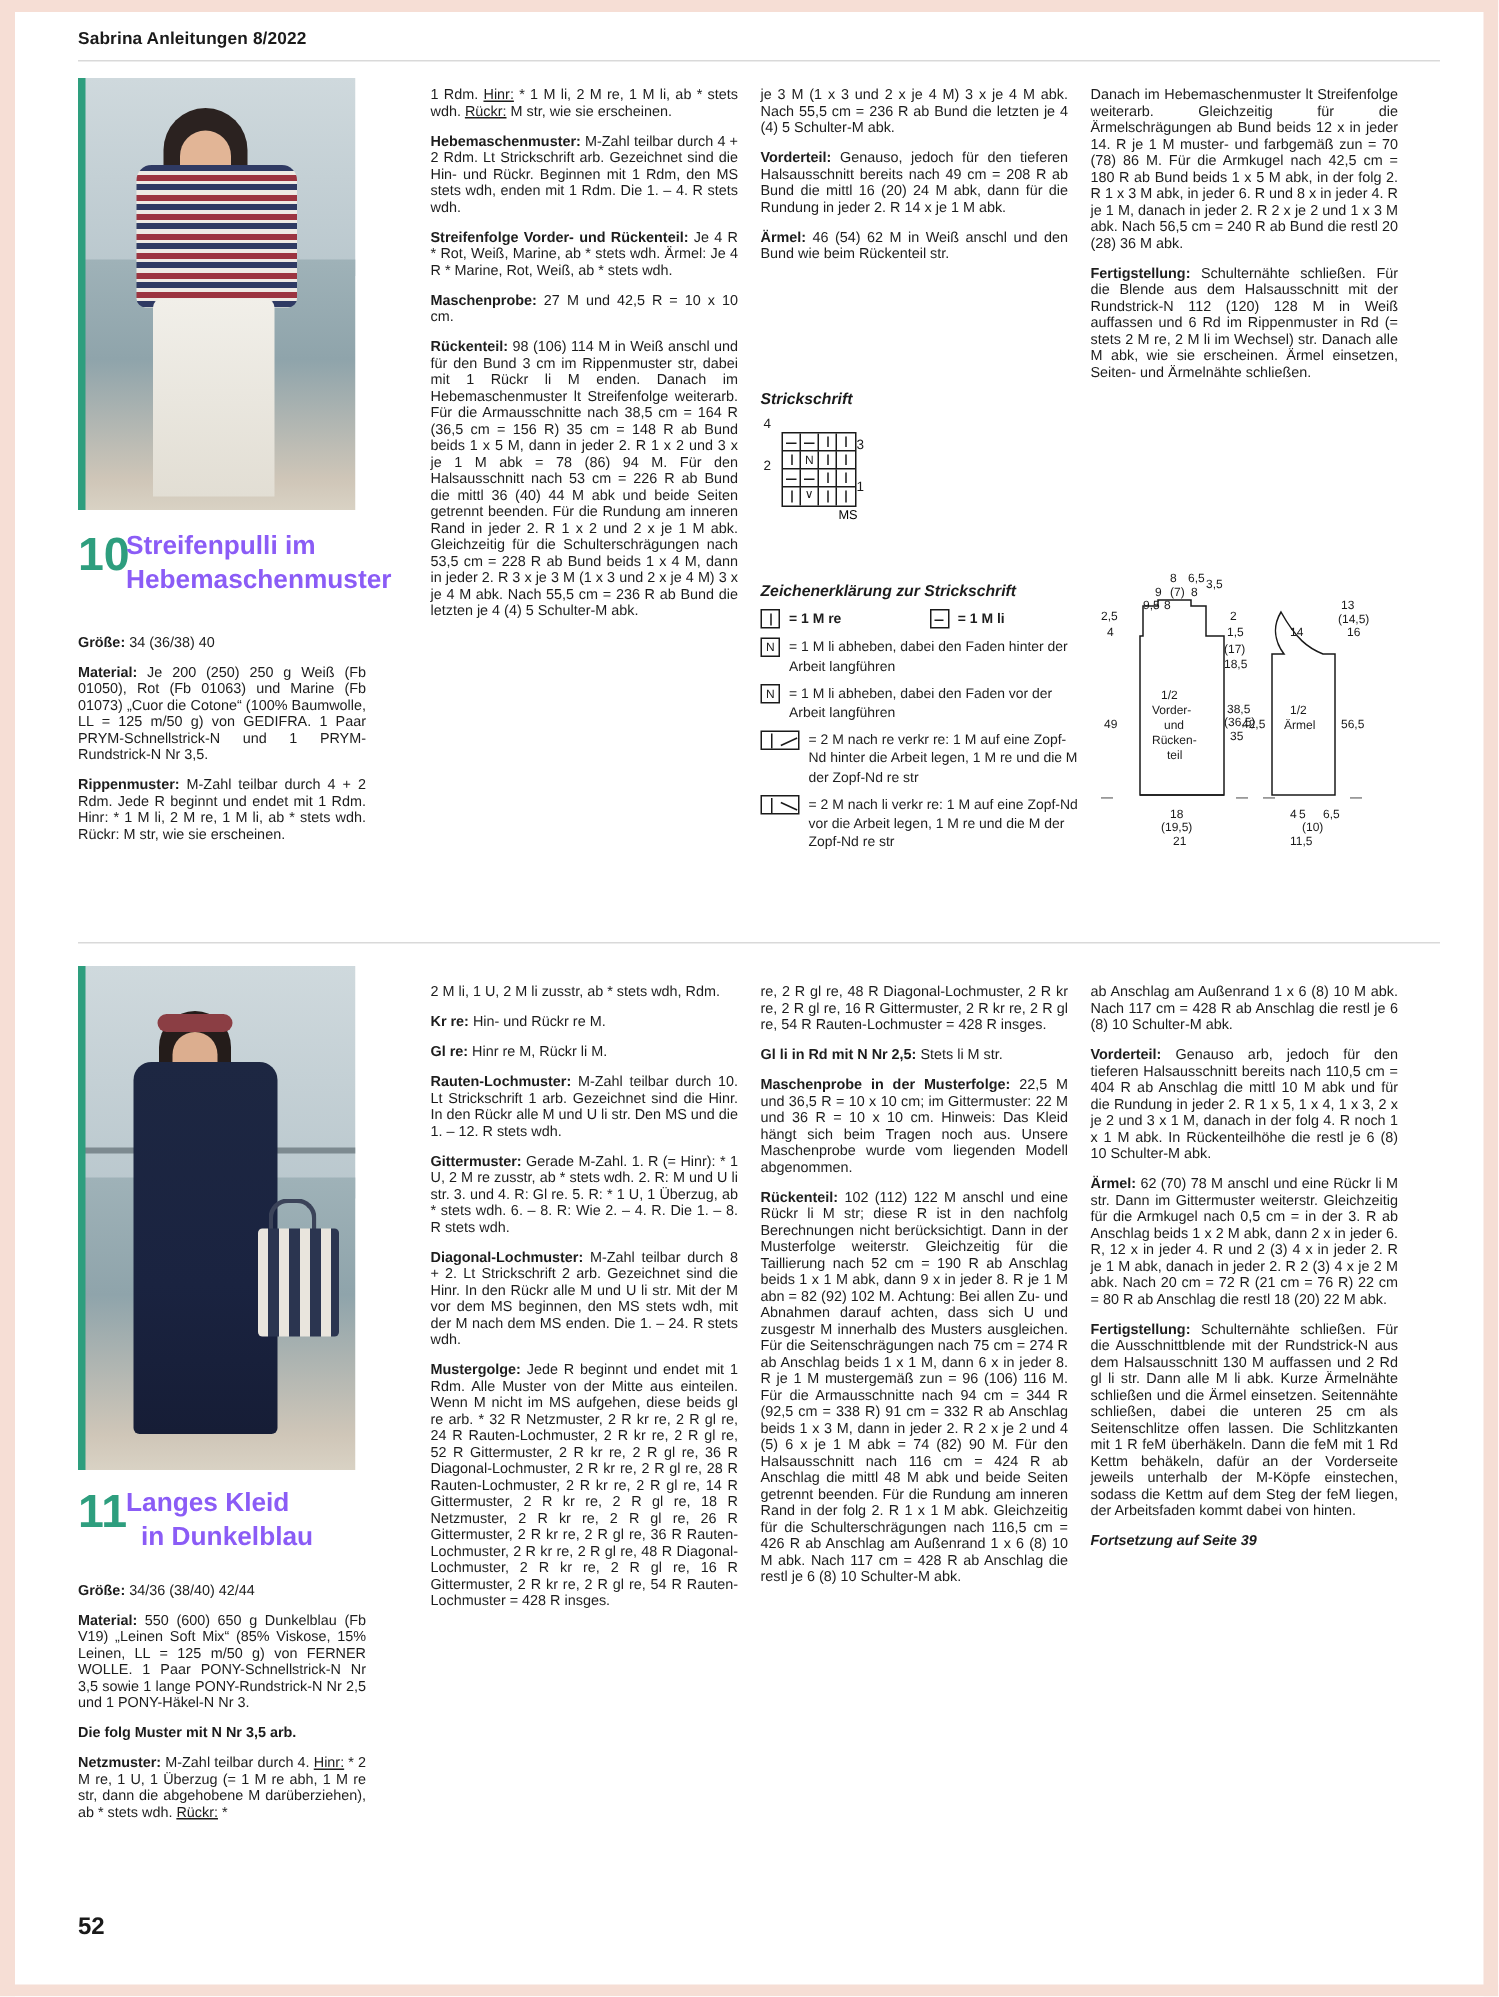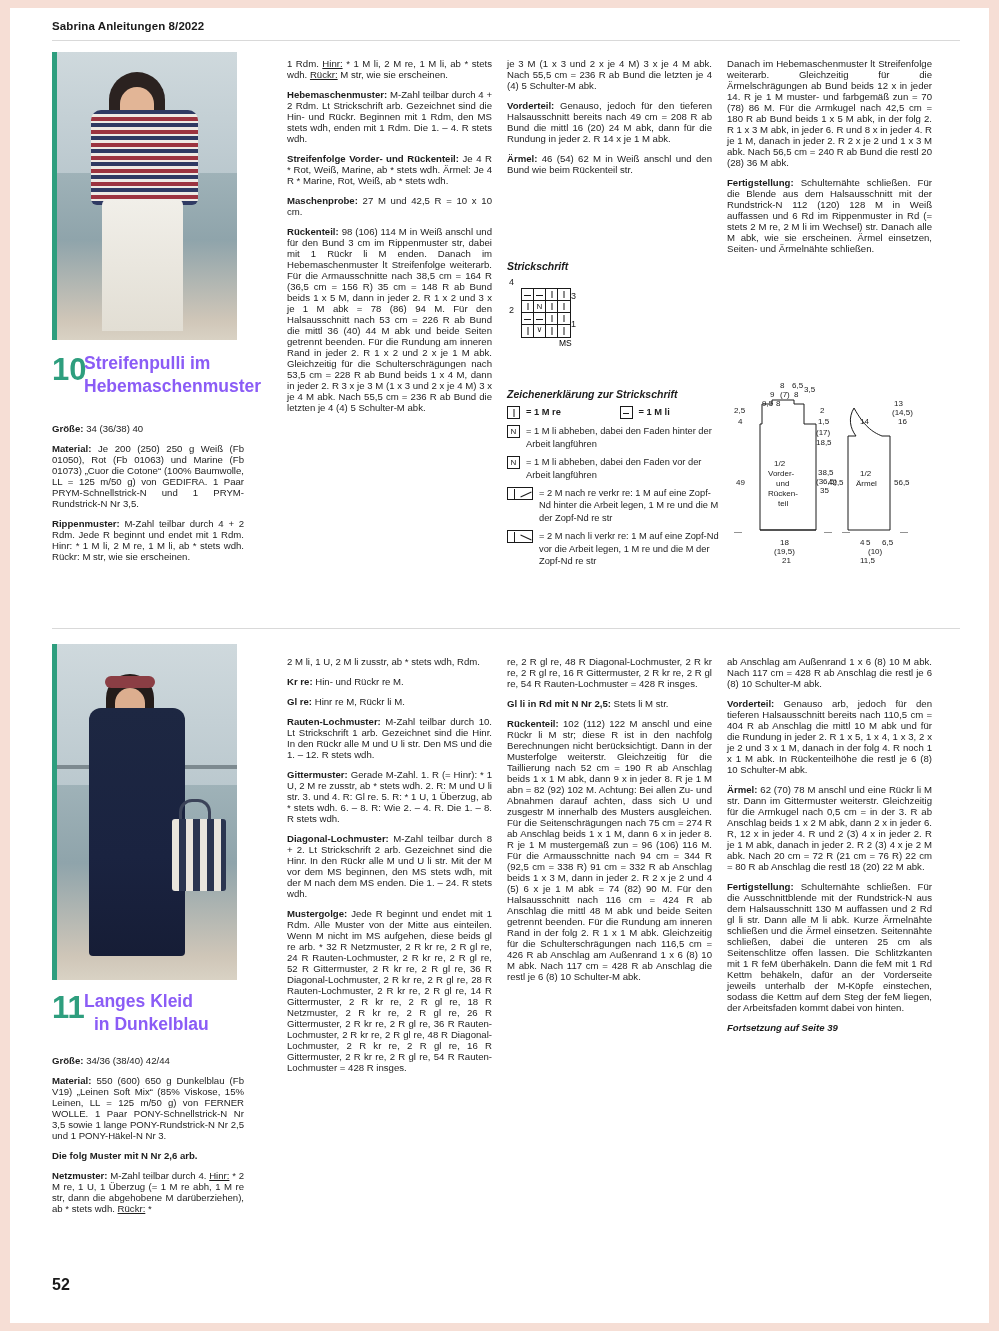--- a/index.html
+++ b/index.html
@@ -513,37 +513,38 @@
 
     <div class="title-block" style="left:42px; top:978px; width:220px; height:62px;">
       <div class="title-num" style="left:0; top:6px;">11</div>
       <div class="title-txt" style="left:32px; top:4px;">Langes Kleid</div>
       <div class="title-txt" style="left:42px; top:27px;">in Dunkelblau</div>
     </div>
 
     <div class="col" style="left:42px; top:1047px; width:192px;">
       <p><b>Größe:</b> <span>34/36 (38/40) 42/44</span></p>
       <p><b>Material:</b> <span>550 (600) 650 g Dunkelblau (Fb V19) „Leinen Soft Mix“ (85% Viskose, 15% Leinen, LL = 125 m/50 g) von FERNER WOLLE. 1 Paar PONY-Schnellstrick-N Nr 3,5 sowie 1 lange PONY-Rundstrick-N Nr 2,5 und 1 PONY-Häkel-N Nr 3.</span></p>
-      <p><b>Die folg Muster mit N Nr 2,6 arb.</b></p>
+      <p><b>Die folg Muster mit N Nr 3,5 arb.</b></p>
       <p><b>Netzmuster:</b><span> M-Zahl teilbar durch 4. <span style="text-decoration:underline">Hinr:</span> * 2 M re, 1 U, 1 Überzug (= 1 M re abh, 1 M re str, dann die abgehobene M darüberziehen), ab * stets wdh. <span style="text-decoration:underline">Rückr:</span> *</span></p>
     </div>
 
     <div class="col" style="left:277px; top:648px; width:205px;">
       <p>2 M li, 1 U, 2 M li zusstr, ab * stets wdh, Rdm.</p>
       <p><b>Kr re:</b><span> Hin- und Rückr re M.</span></p>
       <p><b>Gl re:</b><span> Hinr re M, Rückr li M.</span></p>
       <p><b>Rauten-Lochmuster:</b><span> M-Zahl teilbar durch 10. Lt Strickschrift 1 arb. Gezeichnet sind die Hinr. In den Rückr alle M und U li str. Den MS und die 1. – 12. R stets wdh.</span></p>
       <p><b>Gittermuster:</b><span> Gerade M-Zahl. 1. R (= Hinr): * 1 U, 2 M re zusstr, ab * stets wdh. 2. R: M und U li str. 3. und 4. R: Gl re. 5. R: * 1 U, 1 Überzug, ab * stets wdh. 6. – 8. R: Wie 2. – 4. R. Die 1. – 8. R stets wdh.</span></p>
       <p><b>Diagonal-Lochmuster:</b><span> M-Zahl teilbar durch 8 + 2. Lt Strickschrift 2 arb. Gezeichnet sind die Hinr. In den Rückr alle M und U li str. Mit der M vor dem MS beginnen, den MS stets wdh, mit der M nach dem MS enden. Die 1. – 24. R stets wdh.</span></p>
       <p><b>Mustergolge:</b><span> Jede R beginnt und endet mit 1 Rdm. Alle Muster von der Mitte aus einteilen. Wenn M nicht im MS aufgehen, diese beids gl re arb. * 32 R Netzmuster, 2 R kr re, 2 R gl re, 24 R Rauten-Lochmuster, 2 R kr re, 2 R gl re, 52 R Gittermuster, 2 R kr re, 2 R gl re, 36 R Diagonal-Lochmuster, 2 R kr re, 2 R gl re, 28 R Rauten-Lochmuster, 2 R kr re, 2 R gl re, 14 R Gittermuster, 2 R kr re, 2 R gl re, 18 R Netzmuster, 2 R kr re, 2 R gl re, 26 R Gittermuster, 2 R kr re, 2 R gl re, 36 R Rauten-Lochmuster, 2 R kr re, 2 R gl re, 48 R Diagonal-Lochmuster, 2 R kr re, 2 R gl re, 16 R Gittermuster, 2 R kr re, 2 R gl re, 54 R Rauten-Lochmuster = 428 R insges.</span></p>
     </div>
 
     <div class="col" style="left:497px; top:648px; width:205px;">
       <p>re, 2 R gl re, 48 R Diagonal-Lochmuster, 2 R kr re, 2 R gl re, 16 R Gittermuster, 2 R kr re, 2 R gl re, 54 R Rauten-Lochmuster = 428 R insges.</p>
       <p><b>Gl li in Rd mit N Nr 2,5:</b><span> Stets li M str.</span></p>
+      <p><b>Maschenprobe in der Musterfolge:</b><span> 22,5 M und 36,5 R = 10 x 10 cm; im Gittermuster: 22 M und 36 R = 10 x 10 cm. Hinweis: Das Kleid hängt sich beim Tragen noch aus. Unsere Maschenprobe wurde vom liegenden Modell abgenommen.</span></p>
       <p><b>Rückenteil:</b><span> 102 (112) 122 M anschl und eine Rückr li M str; diese R ist in den nachfolg Berechnungen nicht berücksichtigt. Dann in der Musterfolge weiterstr. Gleichzeitig für die Taillierung nach 52 cm = 190 R ab Anschlag beids 1 x 1 M abk, dann 9 x in jeder 8. R je 1 M abn = 82 (92) 102 M. Achtung: Bei allen Zu- und Abnahmen darauf achten, dass sich U und zusgestr M innerhalb des Musters ausgleichen. Für die Seitenschrägungen nach 75 cm = 274 R ab Anschlag beids 1 x 1 M, dann 6 x in jeder 8. R je 1 M mustergemäß zun = 96 (106) 116 M. Für die Armausschnitte nach 94 cm = 344 R (92,5 cm = 338 R) 91 cm = 332 R ab Anschlag beids 1 x 3 M, dann in jeder 2. R 2 x je 2 und 4 (5) 6 x je 1 M abk = 74 (82) 90 M. Für den Halsausschnitt nach 116 cm = 424 R ab Anschlag die mittl 48 M abk und beide Seiten getrennt beenden. Für die Rundung am inneren Rand in der folg 2. R 1 x 1 M abk. Gleichzeitig für die Schulterschrägungen nach 116,5 cm = 426 R ab Anschlag am Außenrand 1 x 6 (8) 10 M abk. Nach 117 cm = 428 R ab Anschlag die restl je 6 (8) 10 Schulter-M abk.</span></p>
     </div>
 
     <div class="col" style="left:717px; top:648px; width:205px;">
       <p>ab Anschlag am Außenrand 1 x 6 (8) 10 M abk. Nach 117 cm = 428 R ab Anschlag die restl je 6 (8) 10 Schulter-M abk.</p>
       <p><b>Vorderteil:</b><span> Genauso arb, jedoch für den tieferen Halsausschnitt bereits nach 110,5 cm = 404 R ab Anschlag die mittl 10 M abk und für die Rundung in jeder 2. R 1 x 5, 1 x 4, 1 x 3, 2 x je 2 und 3 x 1 M, danach in der folg 4. R noch 1 x 1 M abk. In Rückenteilhöhe die restl je 6 (8) 10 Schulter-M abk.</span></p>
       <p><b>Ärmel:</b><span> 62 (70) 78 M anschl und eine Rückr li M str. Dann im Gittermuster weiterstr. Gleichzeitig für die Armkugel nach 0,5 cm = in der 3. R ab Anschlag beids 1 x 2 M abk, dann 2 x in jeder 6. R, 12 x in jeder 4. R und 2 (3) 4 x in jeder 2. R je 1 M abk, danach in jeder 2. R 2 (3) 4 x je 2 M abk. Nach 20 cm = 72 R (21 cm = 76 R) 22 cm = 80 R ab Anschlag die restl 18 (20) 22 M abk.</span></p>
       <p><b>Fertigstellung:</b><span> Schulternähte schließen. Für die Ausschnittblende mit der Rundstrick-N aus dem Halsausschnitt 130 M auffassen und 2 Rd gl li str. Dann alle M li abk. Kurze Ärmelnähte schließen und die Ärmel einsetzen. Seitennähte schließen, dabei die unteren 25 cm als Seitenschlitze offen lassen. Die Schlitzkanten mit 1 R feM überhäkeln. Dann die feM mit 1 Rd Kettm behäkeln, dafür an der Vorderseite jeweils unterhalb der M-Köpfe einstechen, sodass die Kettm auf dem Steg der feM liegen, der Arbeitsfaden kommt dabei von hinten.</span></p>
       <p class="it b">Fortsetzung auf Seite 39</p>
     </div>

